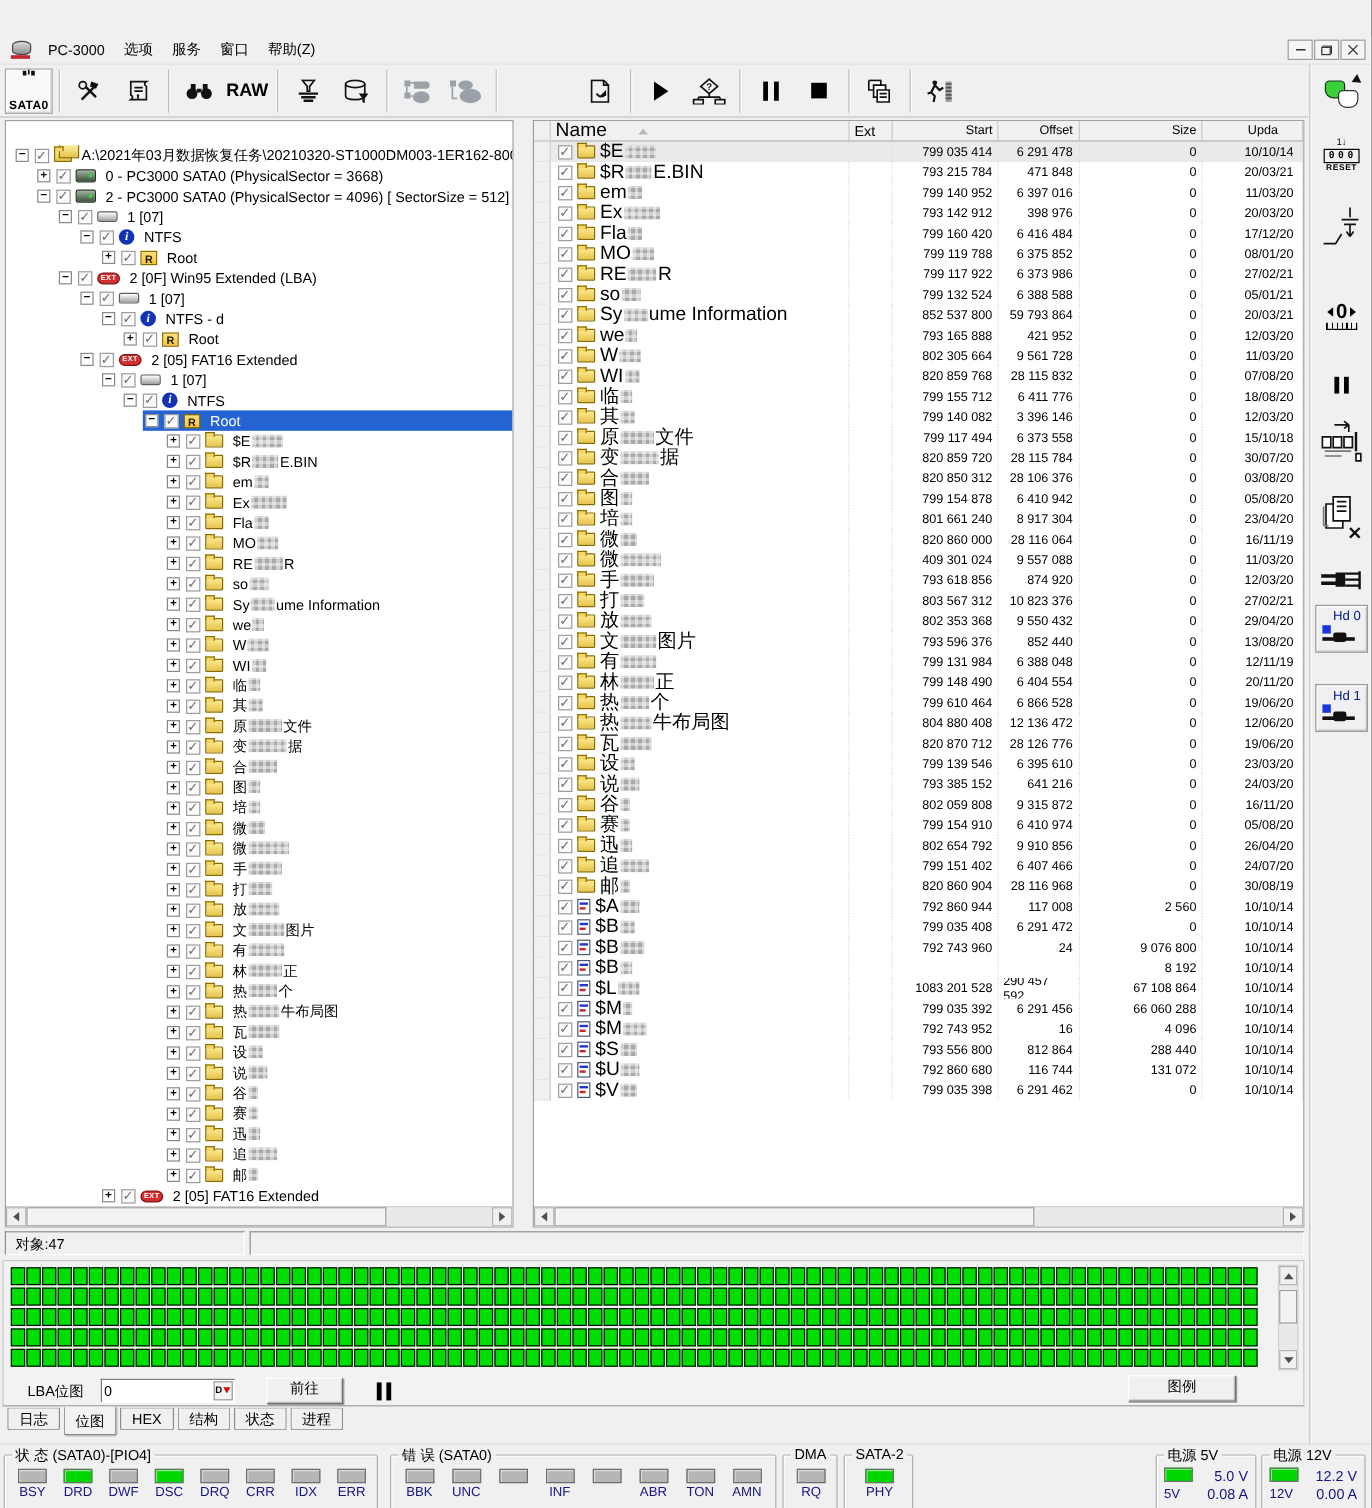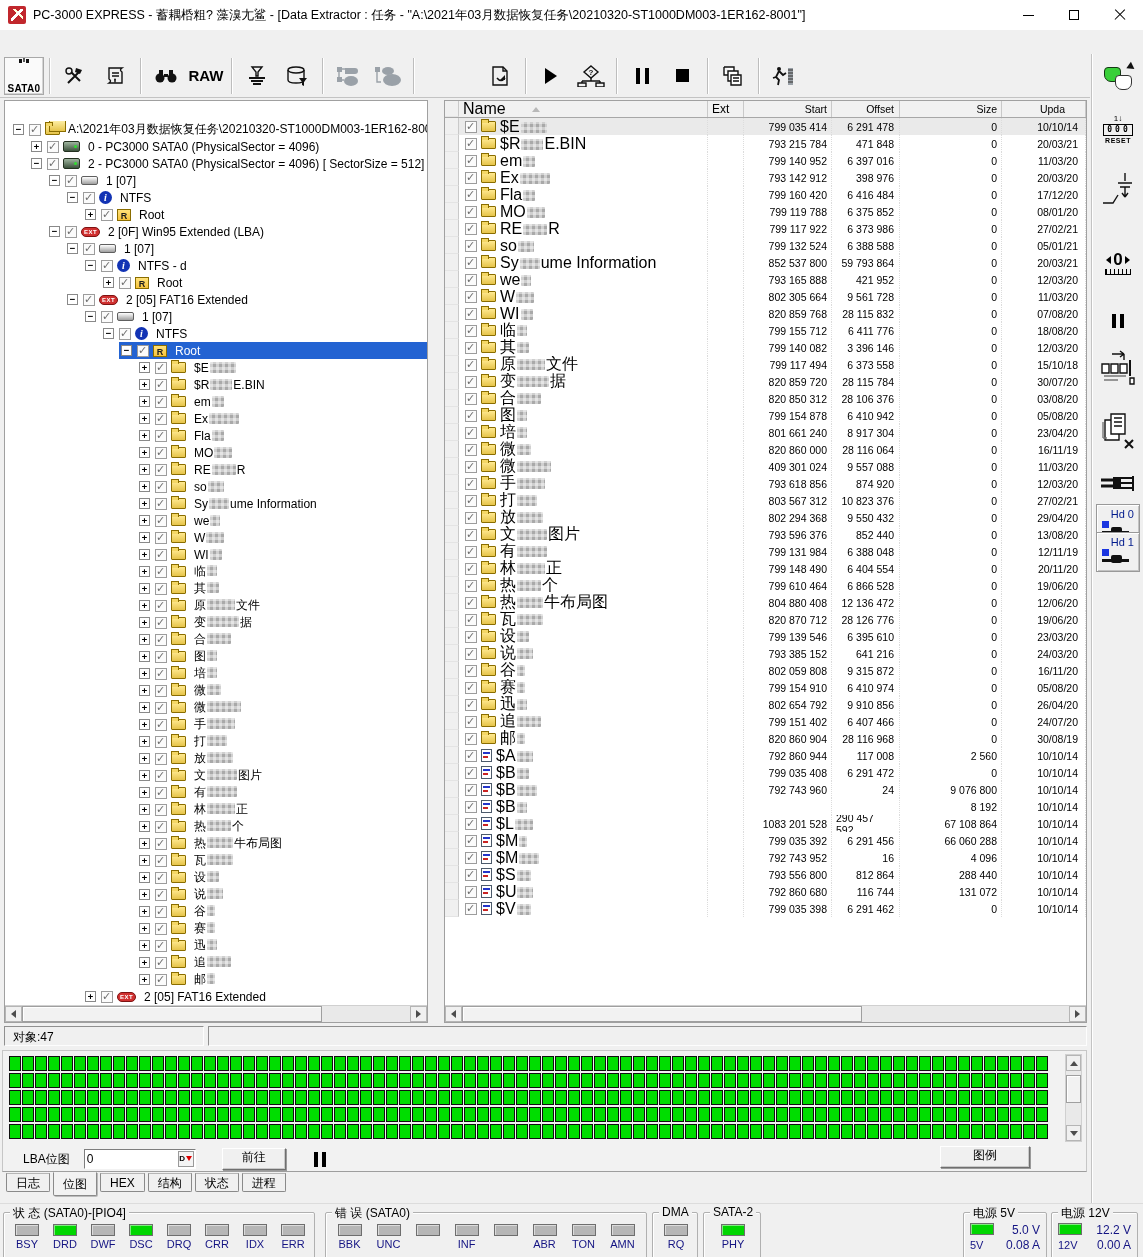--- a/index.html
+++ b/index.html
@@ -172,39 +172,43 @@
   .p0{left:963px;width:84px;} .p1{left:1051px;width:87px;}
   svg{stroke:#111;fill:none;stroke-width:1.4;}
   svg .f{fill:#111;stroke:none;}
   svg .gf{fill:#9aa1a8;stroke:none;}
 </style>
 </head>
 <body>
 
 <div class="app">
 
-  <div class="titlebar">
-    <div class="appico"></div>
-    <span class="wtitle">PC-3000 EXPRESS - 蓄耦桰粗? 藻溴尢鲨    - [Data Extractor : 任务 - "A:\2021年03月数据恢复任务\20210320-ST1000DM003-1ER162-8001"]</span>
-    <div class="wbtns">
-      <div class="wbtn">
-          <i class="gmin"></i>
-        </div>
-      <div class="wbtn">
-          <i class="gmax"></i>
-        </div>
-      <div class="wbtn">
-          <span class="gclose">
+
+  <div class="menubar">
+    <span class="mico"></span>
+    <span class="mitem">PC-3000</span>
+    <span class="mitem">选项</span>
+    <span class="mitem">服务</span>
+    <span class="mitem">窗口</span>
+    <span class="mitem">帮助(Z)</span>
+    <div class="mdigrp">
+      <div class="mdibtn">
+          <i class="gmin" style="width:8px"></i>
+        </div>
+      <div class="mdibtn">
+          <span class="rsq"></span>
+        </div>
+      <div class="mdibtn">
+          <span class="xsm">
             <i></i>
             <b></b>
           </span>
         </div>
     </div>
   </div>
-
 
   <div class="toolbar">
     <div class="tbtn framed">
       <svg class="icon-svg" width="26" height="12">
           <path d="M0 6 H7 M19 6 H26"></path>
           <path class="f" d="M8 1 h3 v10 h-3z M15 1 h3 v10 h-3z"></path>
           <path d="M13 0 v4"></path>
         </svg>
       <div class="tlab">SATA0</div>
     </div>
@@ -375,21 +379,21 @@
         </svg>
     </div>
     <div class="hdbtn" style="top:450px">
       <span class="hdlab">Hd 0</span>
       <span class="hdic">
           <i class="bsq"></i>
           <i class="bar"></i>
           <i class="blob"></i>
         </span>
     </div>
-    <div class="hdbtn" style="top:478px">
+    <div class="hdbtn" style="top:516px">
       <span class="hdlab">Hd 1</span>
       <span class="hdic">
           <i class="bsq"></i>
           <i class="bar"></i>
           <i class="blob"></i>
         </span>
     </div>
   </div>
 
   <div class="folders">
@@ -398,21 +402,21 @@
           <div class="trow" style="padding-left: 8px;">
             <div class="exp">−</div>
             <div class="cb"></div>
             <div class="ticon ic-case"></div>
             <span class="tlabel">A:\2021年03月数据恢复任务\20210320-ST1000DM003-1ER162-8001\</span>
           </div>
           <div class="trow" style="padding-left: 26px;">
             <div class="exp">+</div>
             <div class="cb"></div>
             <div class="ticon ic-disk"></div>
-            <span class="tlabel">0 - PC3000 SATA0 (PhysicalSector = 4096)</span>
+            <span class="tlabel">0 - PC3000 SATA0 (PhysicalSector = 3668)</span>
           </div>
           <div class="trow" style="padding-left: 26px;">
             <div class="exp">−</div>
             <div class="cb"></div>
             <div class="ticon ic-disk"></div>
             <span class="tlabel">2 - PC3000 SATA0 (PhysicalSector = 4096) [ SectorSize =  512]</span>
           </div>
           <div class="trow" style="padding-left: 44px;">
             <div class="exp">−</div>
             <div class="cb"></div>
@@ -1047,21 +1051,21 @@
           <div class="c upd">27/02/21</div>
         </div>
         <div class="lrow">
           <div class="c rowhead"></div>
           <div class="c name">
             <div class="cb"></div>
             <div class="ticon ic-folder"></div>
             <span><span>放</span><span class="mz" style="width: 26px;"></span></span>
           </div>
           <div class="c ext"></div>
-          <div class="c start">802 294 368</div>
+          <div class="c start">802 353 368</div>
           <div class="c offset">9 550 432</div>
           <div class="c size">0</div>
           <div class="c upd">29/04/20</div>
         </div>
         <div class="lrow">
           <div class="c rowhead"></div>
           <div class="c name">
             <div class="cb"></div>
             <div class="ticon ic-folder"></div>
             <span><span>文</span><span class="mz" style="width: 30px;"></span><span>图片</span></span>

